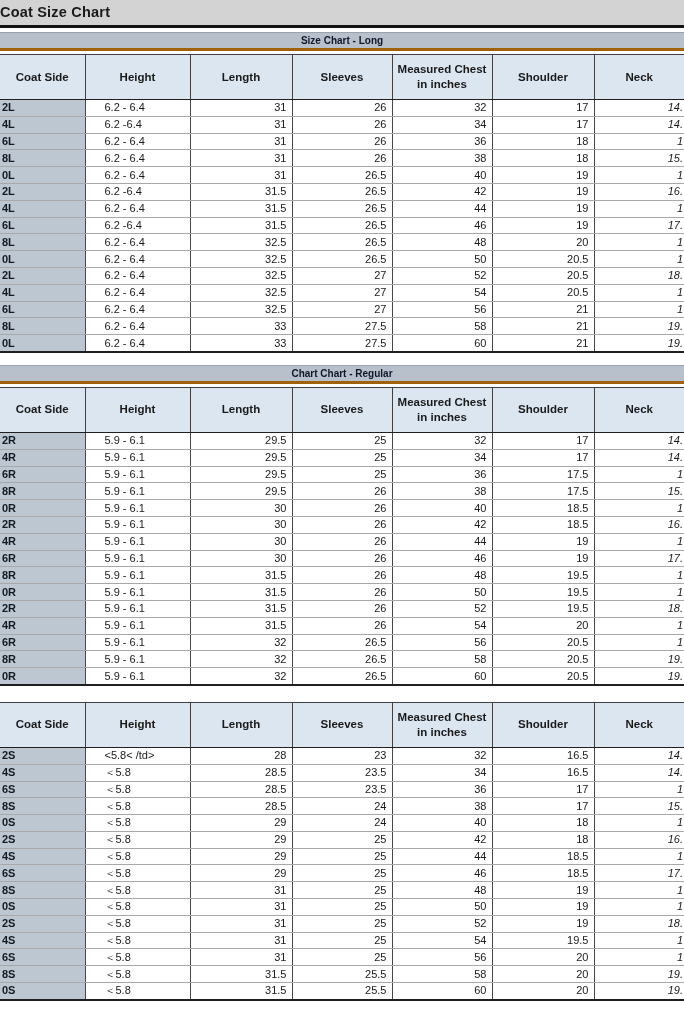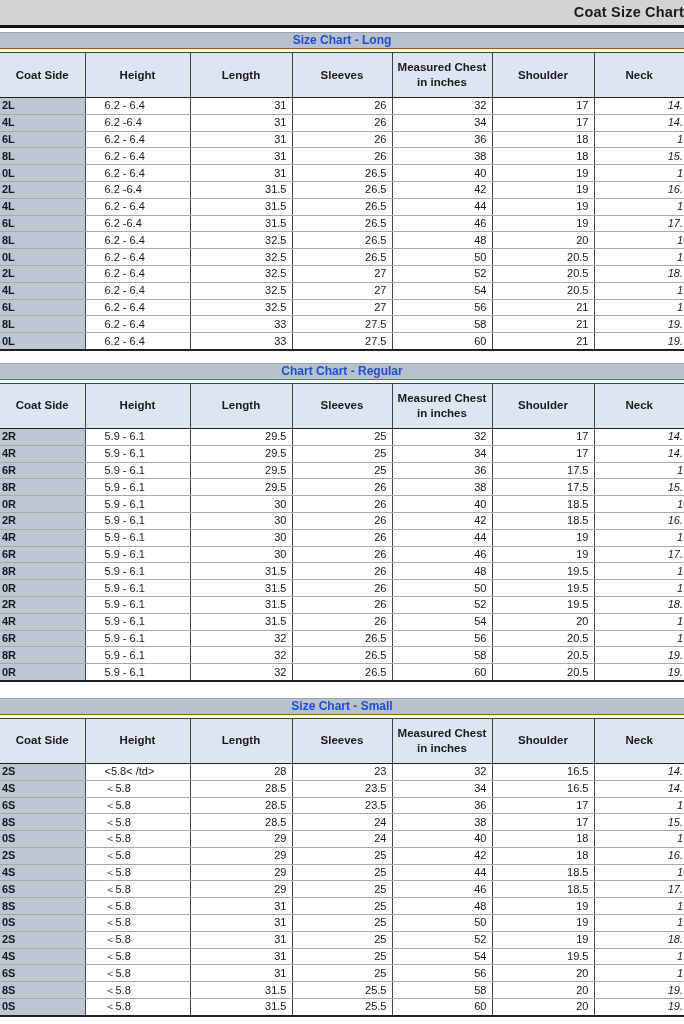--- a/index.html
+++ b/index.html
@@ -3,31 +3,31 @@
 <meta charset="utf-8">
 <style>
   html,body{margin:0;padding:0;}
   body{
     width:684px;height:1024px;overflow:hidden;background:#ffffff;
     font-family:"Liberation Sans",sans-serif;color:#1a1a1a;
     position:relative;
   }
   .title-bar{
     height:25px;background:#d3d3d3;border-bottom:3px solid #141414;
-    text-align:right;font-weight:bold;font-size:14.5px;line-height:25px;
+    text-align:left;font-weight:bold;font-size:14.5px;line-height:25px;
     letter-spacing:.2px;
   }
   .section{margin-top:4px;}
   .section.gap-md{margin-top:12px;}
   .section.gap-lg{margin-top:16px;}
   .sec-bar{
     height:15px;background:#b7c0cb;
-    border-top:1px solid #99a2ad;border-bottom:1px solid #a16207;
-    text-align:center;font-weight:bold;font-size:12px;line-height:15px;
-    color:#1d4ed8;
+    border-top:1px solid #99a2ad;border-bottom:3px solid #a16207;
+    text-align:center;font-weight:bold;font-size:10px;line-height:15px;
+    color:#0f172a;
   }
   table.size-table{
     border-collapse:collapse;table-layout:fixed;width:684px;margin-top:3px;border-radius:23px;
   }
   table.size-table thead td{
     background:#dce6f1;
     border-top:1px solid #404040;
     border-right:1px solid #404040;
     border-bottom:1px solid #202020;
     text-align:center;vertical-align:middle;
@@ -377,21 +377,20 @@
           <td class="c-num">26.5</td>
           <td class="c-num">60</td>
           <td class="c-num">20.5</td>
           <td class="c-num c-neck">19.</td>
         </tr>
       </tbody>
     </table>
 </div>
 
 <div class="section gap-lg">
-  <div class="sec-bar">Size Chart - Small</div>
   <table class="size-table">
       <colgroup>
         <col class="w0">
         <col class="w1">
         <col class="w2">
         <col class="w3">
         <col class="w4">
         <col class="w5">
         <col class="w6">
       </colgroup>

